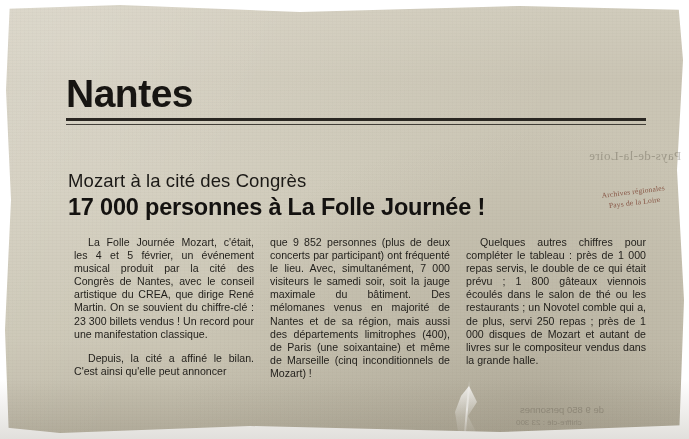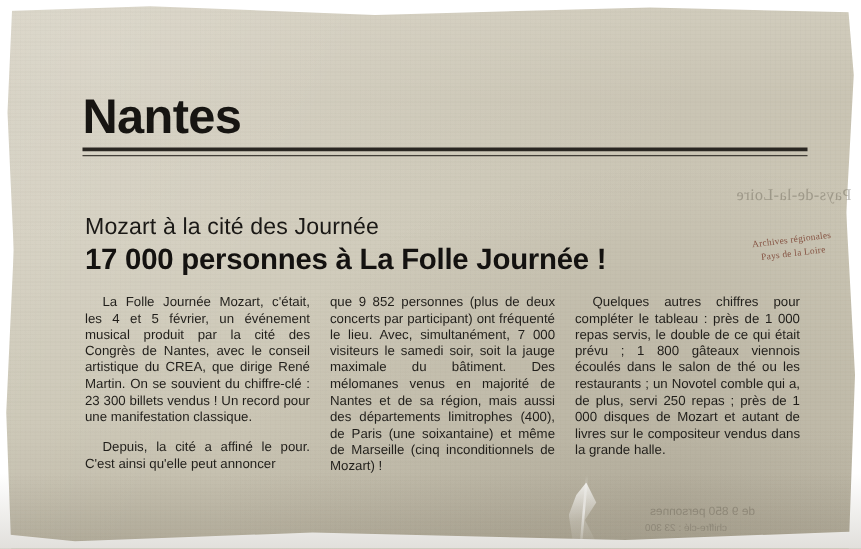--- a/index.html
+++ b/index.html
@@ -138,20 +138,21 @@
   }
 
   
   .cols {
     position: absolute;
     left: 68px;
     top: 236px;
     width: 578px;
     display: flex;
     gap: 16px;
+    justify-content: flex-end;
   }
   .col {
     width: 180px;
     font-family: "Liberation Sans", sans-serif;
     font-size: 10.6px;
     line-height: 13.1px;
     color: #201e1a;
     text-align: justify;
     text-justify: inter-word;
   }
@@ -200,32 +201,32 @@
   <div class="edge edge-bottom"></div>
   <div class="edge edge-left"></div>
   <div class="edge edge-right"></div>
 
   <div class="bleed">Pays-de-la-Loire</div>
 
   <div class="masthead">Nantes</div>
   <div class="rule rule-thick"></div>
   <div class="rule rule-thin"></div>
 
-  <div class="headline-small">Mozart à la cité des Journée</div>
+  <div class="headline-small">Mozart à la cité des Congrès</div>
   <div class="headline-big">17 000 personnes à La Folle Journée !</div>
 
   <div class="stamp">
     <div class="l1">Archives régionales</div>
     <div class="l2">Pays de la Loire</div>
   </div>
 
   <div class="cols">
     <div class="col">
       <p class="indent">La Folle Journée Mozart, c'était, les 4 et 5 février, un événement musical produit par la cité des Congrès de Nantes, avec le conseil artistique du CREA, que dirige René Martin. On se souvient du chiffre-clé : 23 300 billets vendus ! Un record pour une manifestation classique.</p>
-      <p class="indent">Depuis, la cité a affiné le pour. C'est ainsi qu'elle peut annoncer</p>
+      <p class="indent">Depuis, la cité a affiné le bilan. C'est ainsi qu'elle peut annoncer</p>
     </div>
     <div class="col">
       <p>que 9 852 personnes (plus de deux concerts par participant) ont fréquenté le lieu. Avec, simultanément, 7 000 visiteurs le samedi soir, soit la jauge maximale du bâtiment. Des mélomanes venus en majorité de Nantes et de sa région, mais aussi des départements limitrophes (400), de Paris (une soixantaine) et même de Marseille (cinq inconditionnels de Mozart) !</p>
     </div>
     <div class="col">
       <p class="indent">Quelques autres chiffres pour compléter le tableau : près de 1 000 repas servis, le double de ce qui était prévu ; 1 800 gâteaux viennois écoulés dans le salon de thé ou les restaurants ; un Novotel comble qui a, de plus, servi 250 repas ; près de 1 000 disques de Mozart et autant de livres sur le compositeur vendus dans la grande halle.</p>
     </div>
   </div>
 
   <div class="bleed2">de 9 850 personnes</div>

